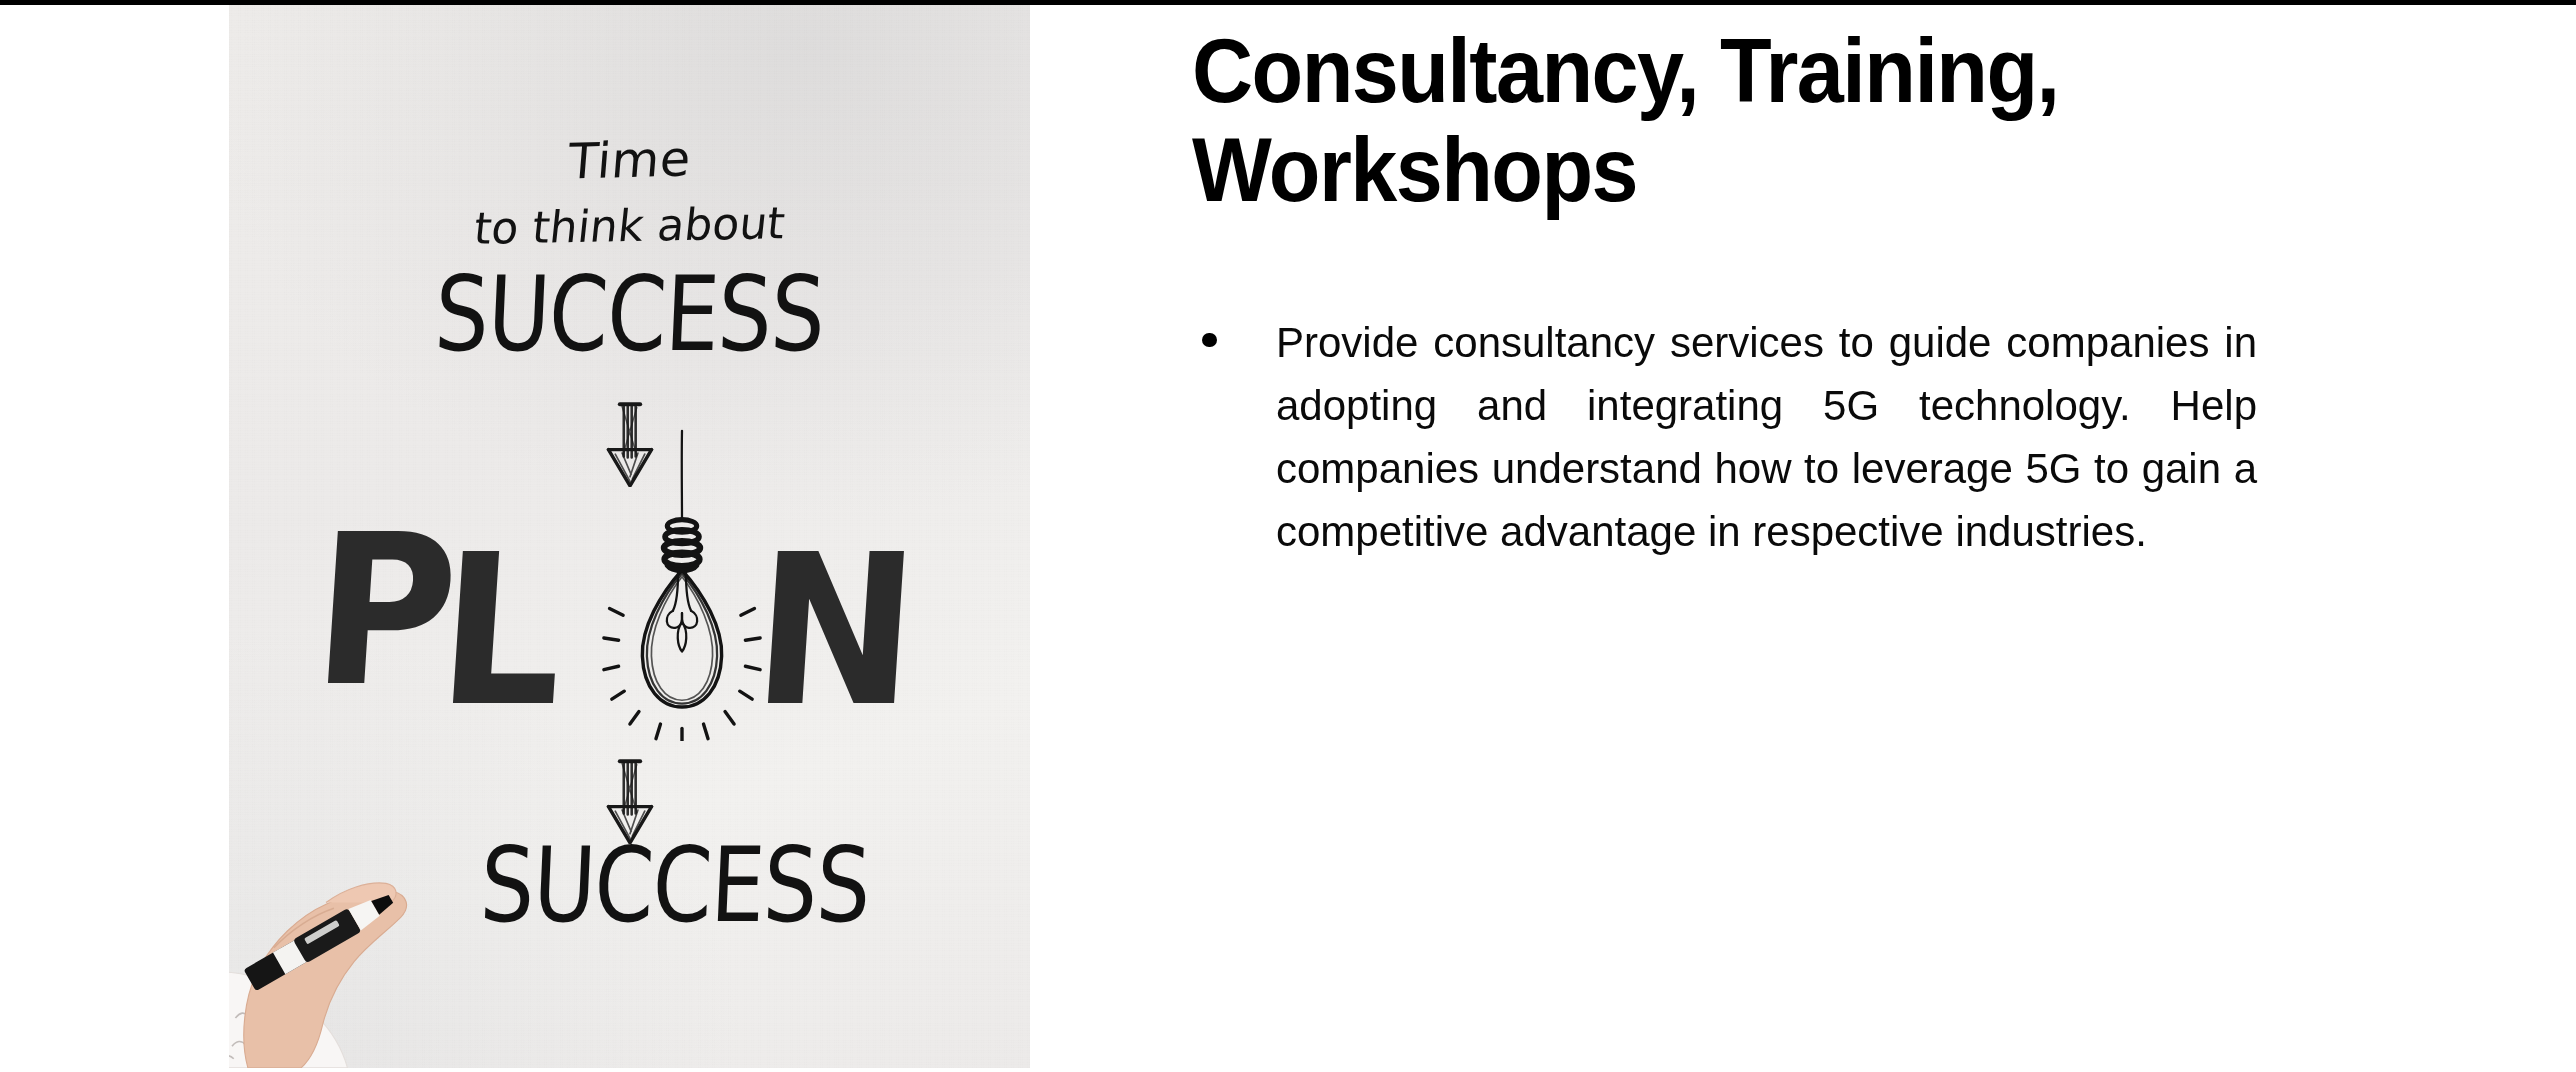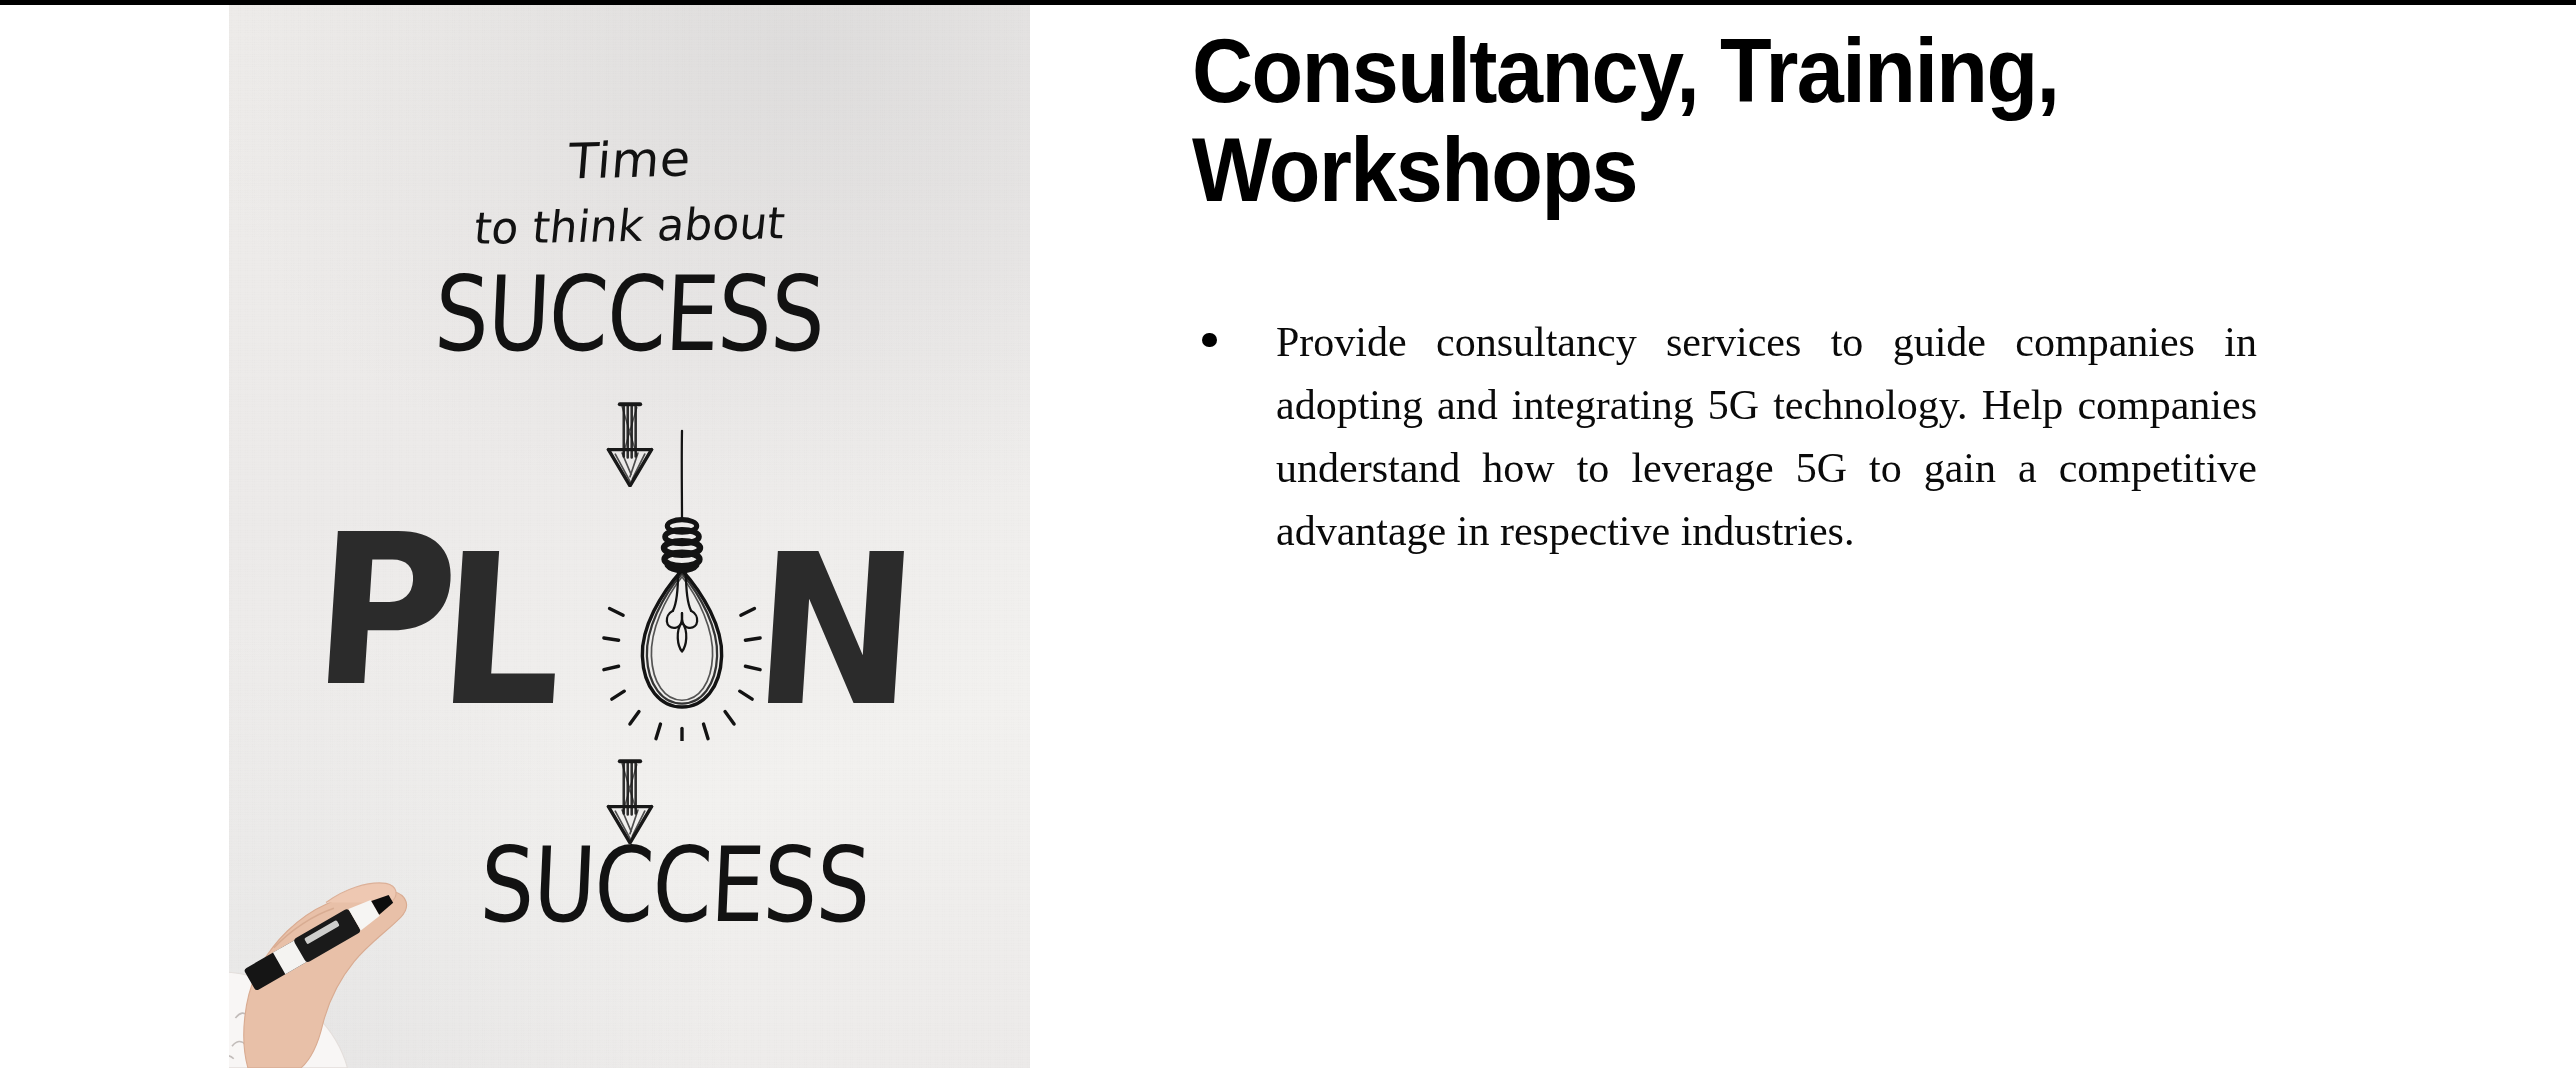--- a/index.html
+++ b/index.html
@@ -186,21 +186,21 @@
     top: 306px;
     width: 1065px;
     list-style: none;
     margin: 0;
     padding: 0;
   }
   .bullet {
     position: relative;
     padding-left: 84px;
     margin-bottom: 52px;
-    font-family: Liberation Serif, serif;
+    font-family: Liberation Sans, sans-serif;
     font-weight: 300;
     font-size: 42px;
     line-height: 1.50;
     color: #0a0a0a;
     text-align: justify;
     text-justify: inter-word;
     letter-spacing: 0px;
   }
   .bullet:last-child { margin-bottom: 0; }
   .bullet-dot {

